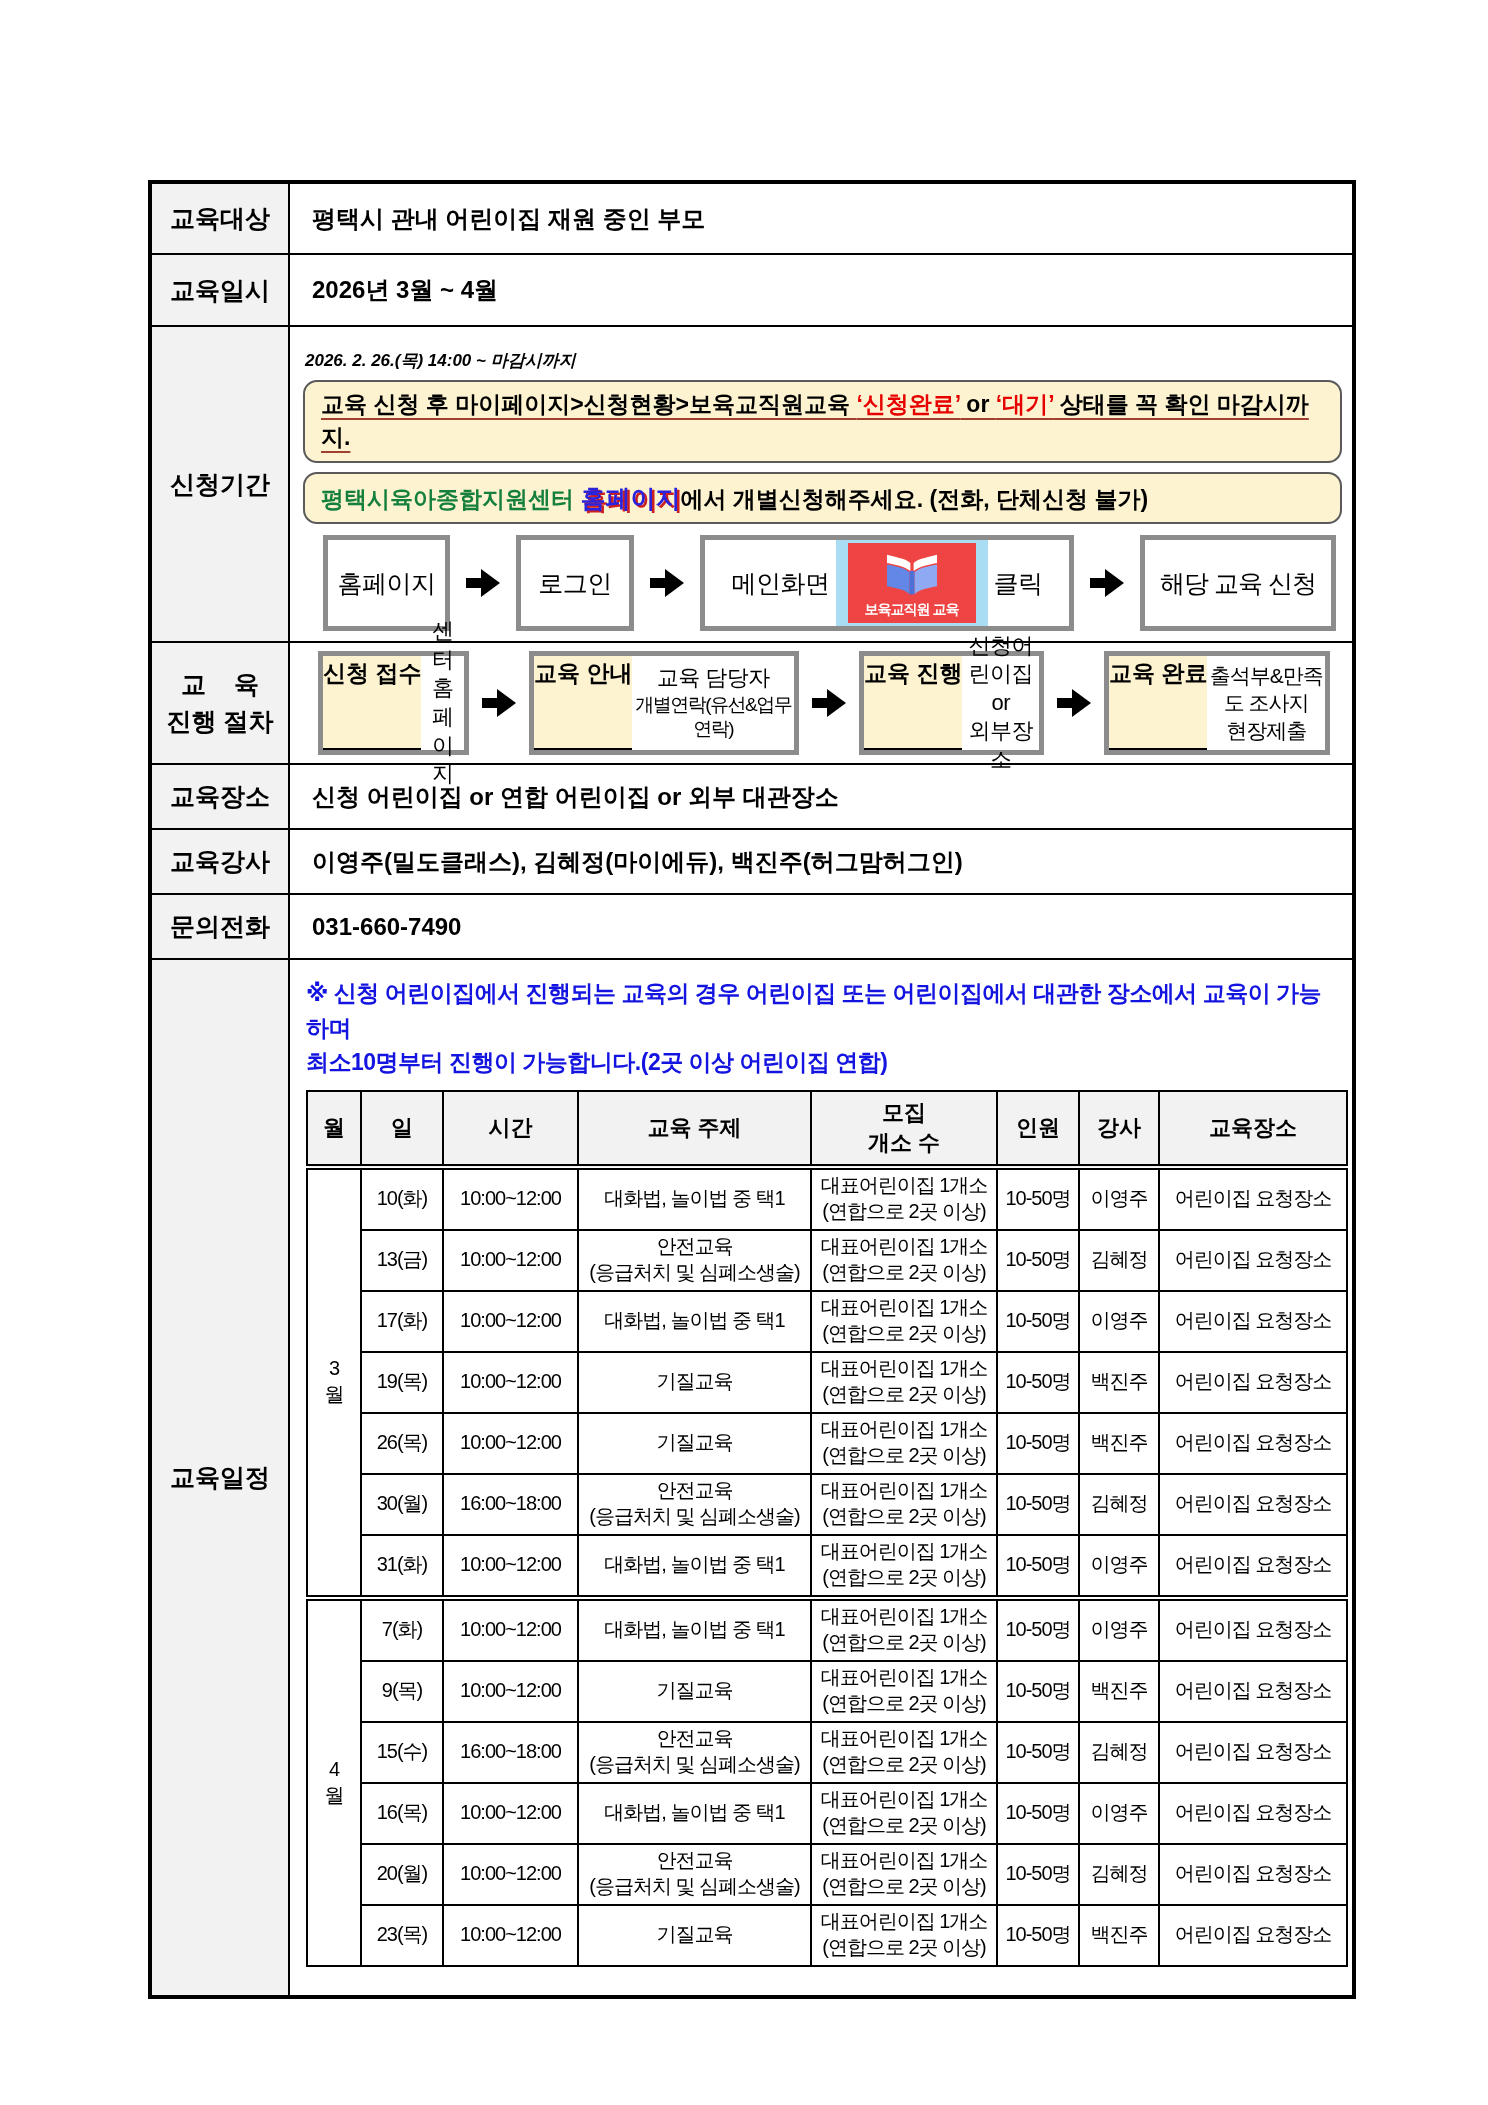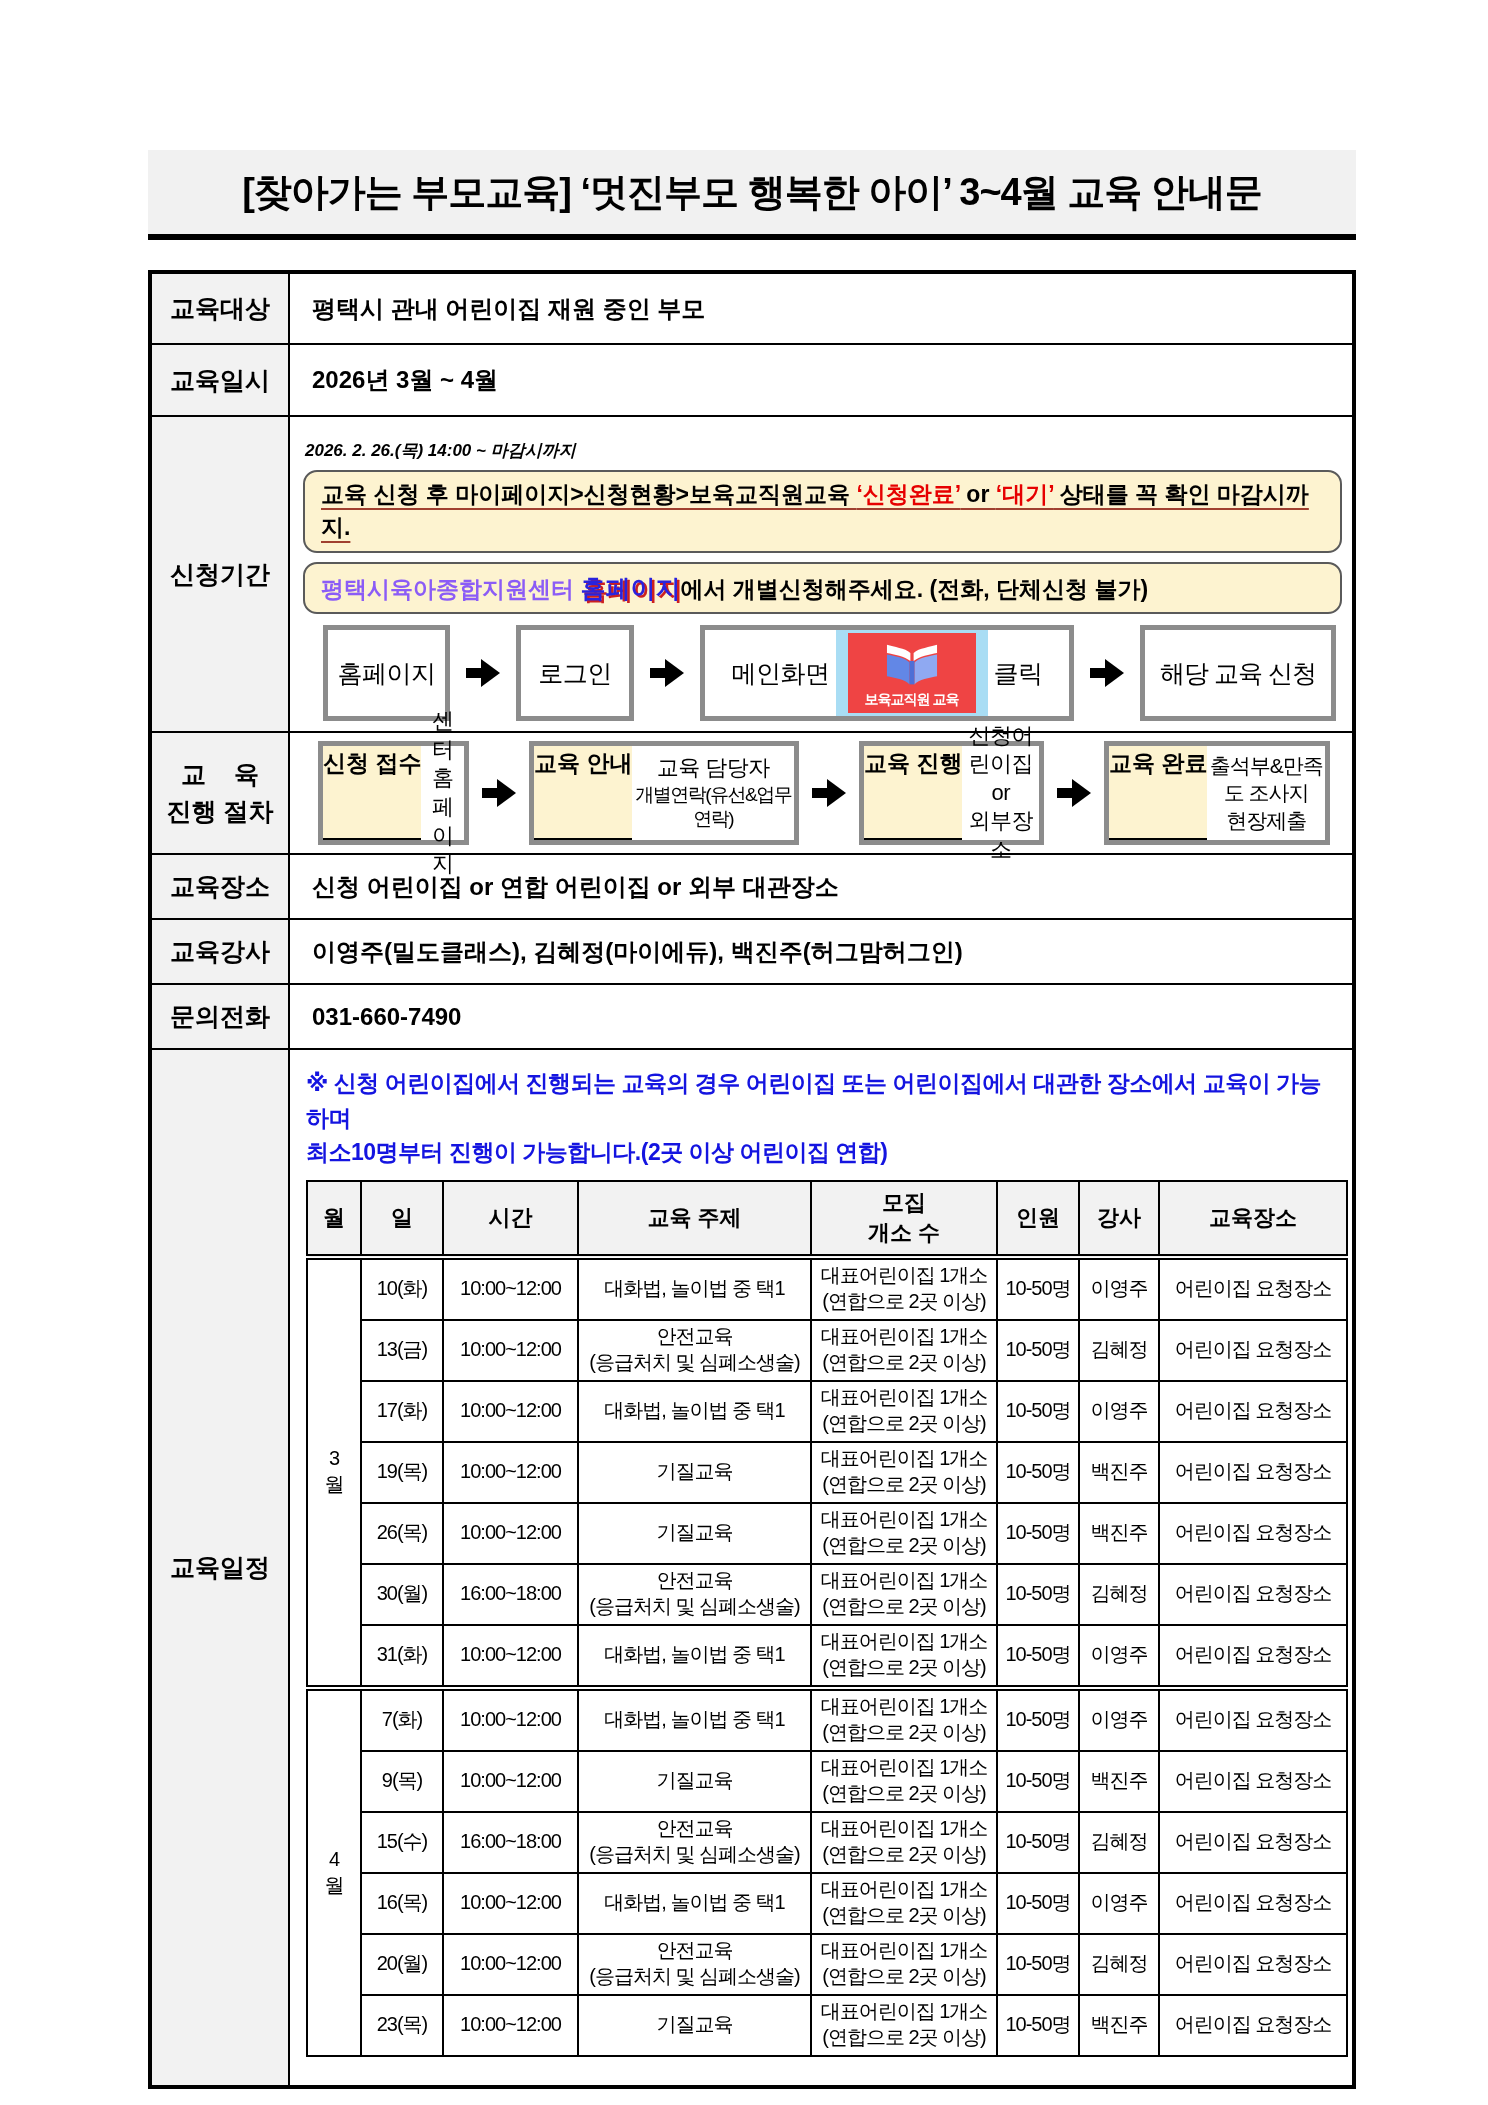--- a/index.html
+++ b/index.html
@@ -35,21 +35,21 @@
     background:#fdf3d0;border:2px solid #5a5a5a;border-radius:14px;
     padding:6px 16px;font-size:23px;font-weight:700;line-height:1.45;
   }
   .notice-status{
     margin-bottom:9px;
     text-decoration:underline;text-decoration-color:#a04030;
     text-decoration-thickness:2px;text-underline-offset:6px;
   }
   .red{color:#e60000;}
   .notice-home{margin-bottom:11px;}
-  .blue-txt{color:#8b5cf6;}
+  .blue-txt{color:#15803d;}
   .home-em{color:#2a22dd;font-weight:800;font-size:25px;text-shadow:2.5px 1.5px 0 #cc2020;}
 
   
   .flow{display:flex;align-items:center;margin-left:20px;}
   .flow-box{
     border:5px solid #8c8c8c;background:#fff;height:96px;box-sizing:border-box;
     display:flex;align-items:center;justify-content:center;
     font-size:25px;font-weight:400;letter-spacing:-0.5px;
   }
   .fb1{width:127px;}
@@ -107,21 +107,20 @@
   td.c-head{letter-spacing:-2px;font-size:19px;}
   col.sc-month{width:54px;} col.sc-day{width:82px;} col.sc-time{width:135px;}
   col.sc-topic{width:233px;} col.sc-recruit{width:186px;} col.sc-head{width:82px;}
   col.sc-teacher{width:80px;} col.sc-place{width:188px;}
 </style>
 </head>
 <body>
 
 <div class="page">
 
-  <div class="title-bar">[찾아가는 부모교육] ‘멋진부모 행복한 아이’ 3~4월 교육 안내문</div>
   <div class="gap"></div>
 
   <table class="main">
     <colgroup>
         <col class="c-label">
         <col>
       </colgroup>
     <tbody>
       <tr class="r-short">
         <th>교육대상</th>

